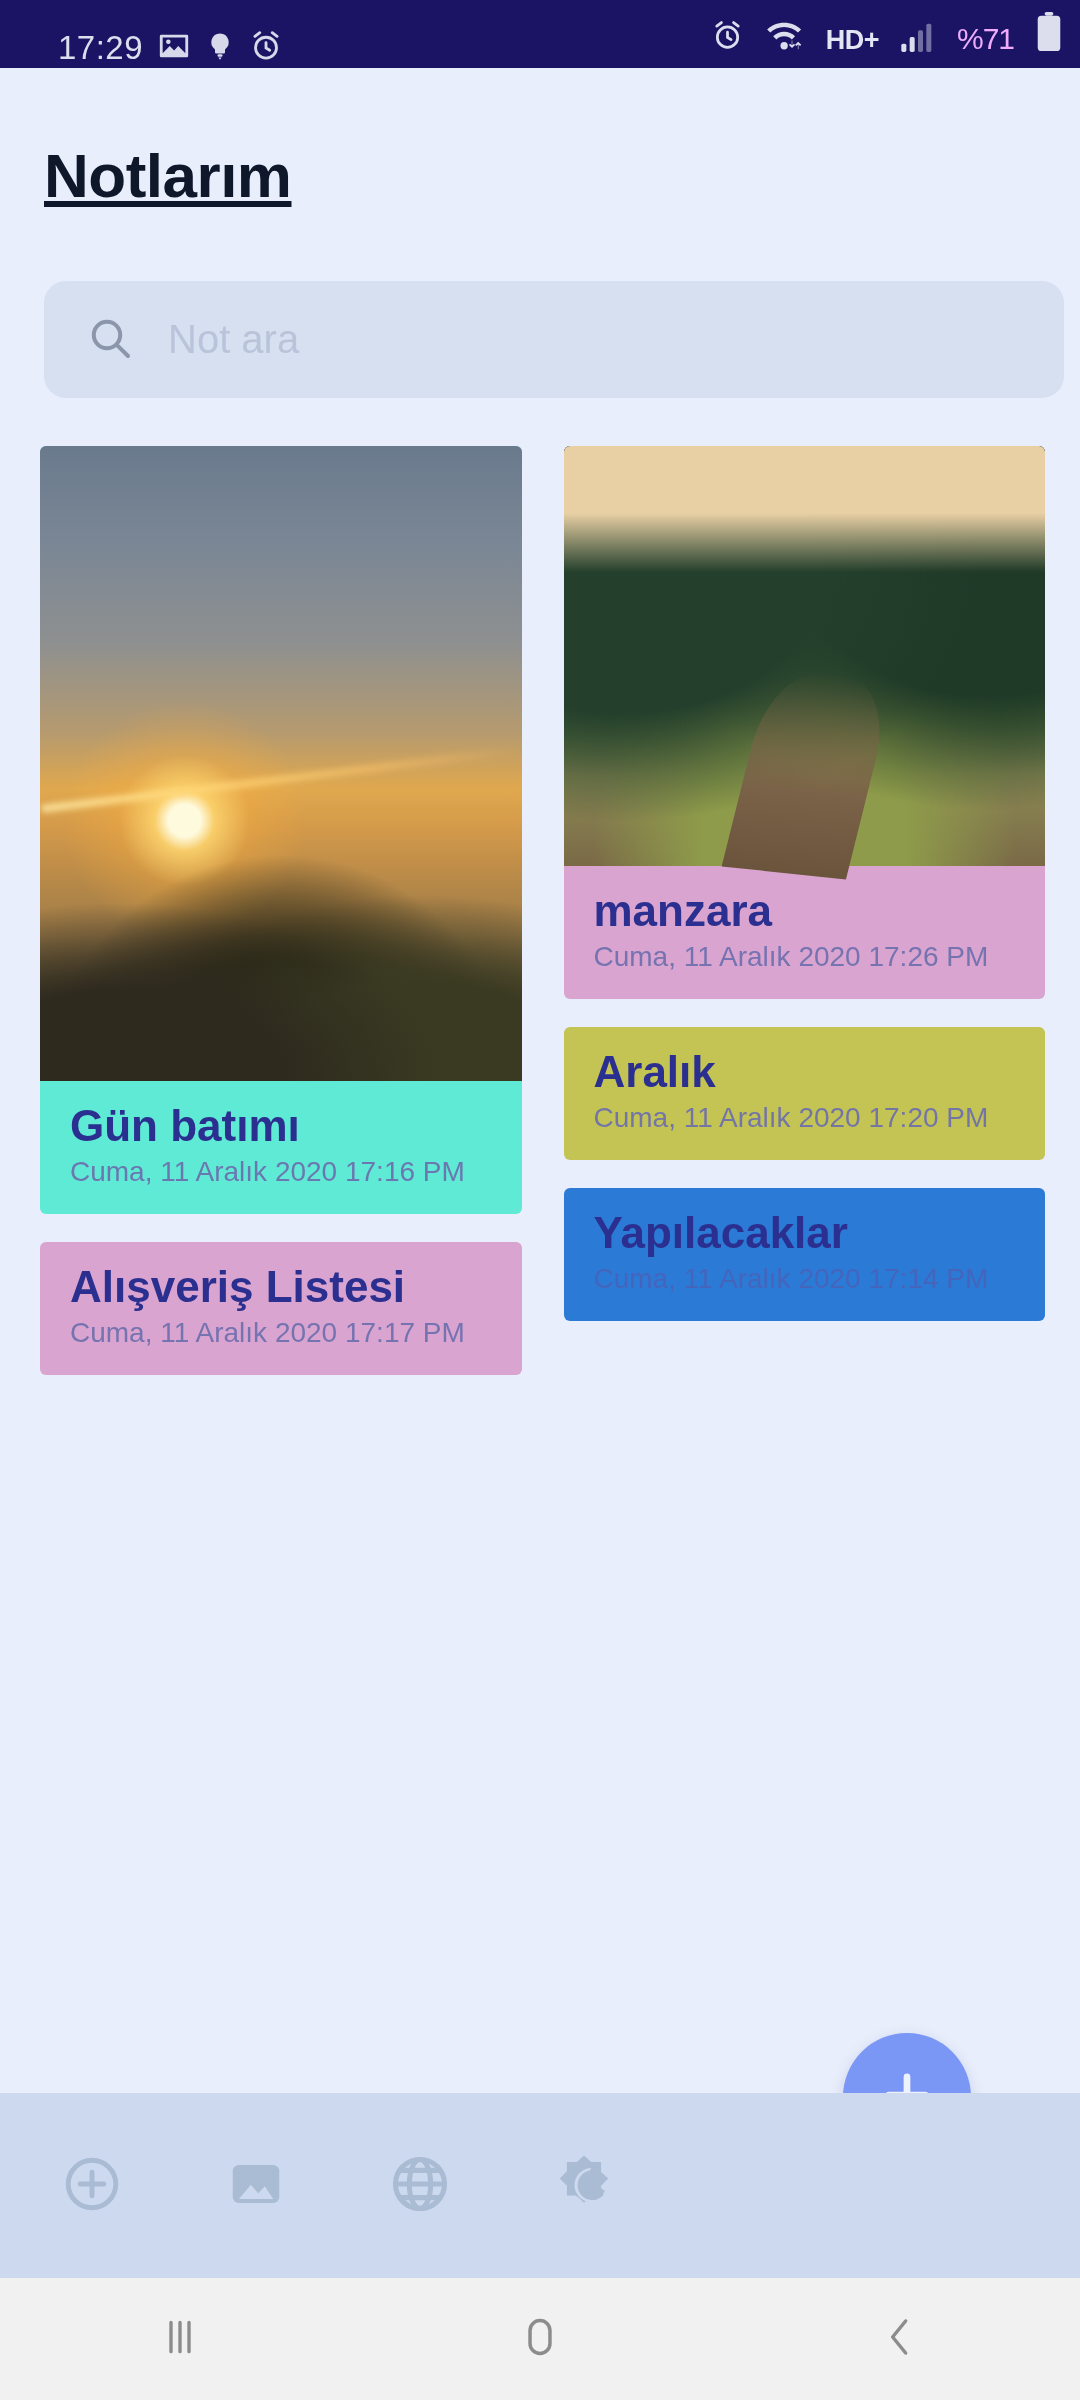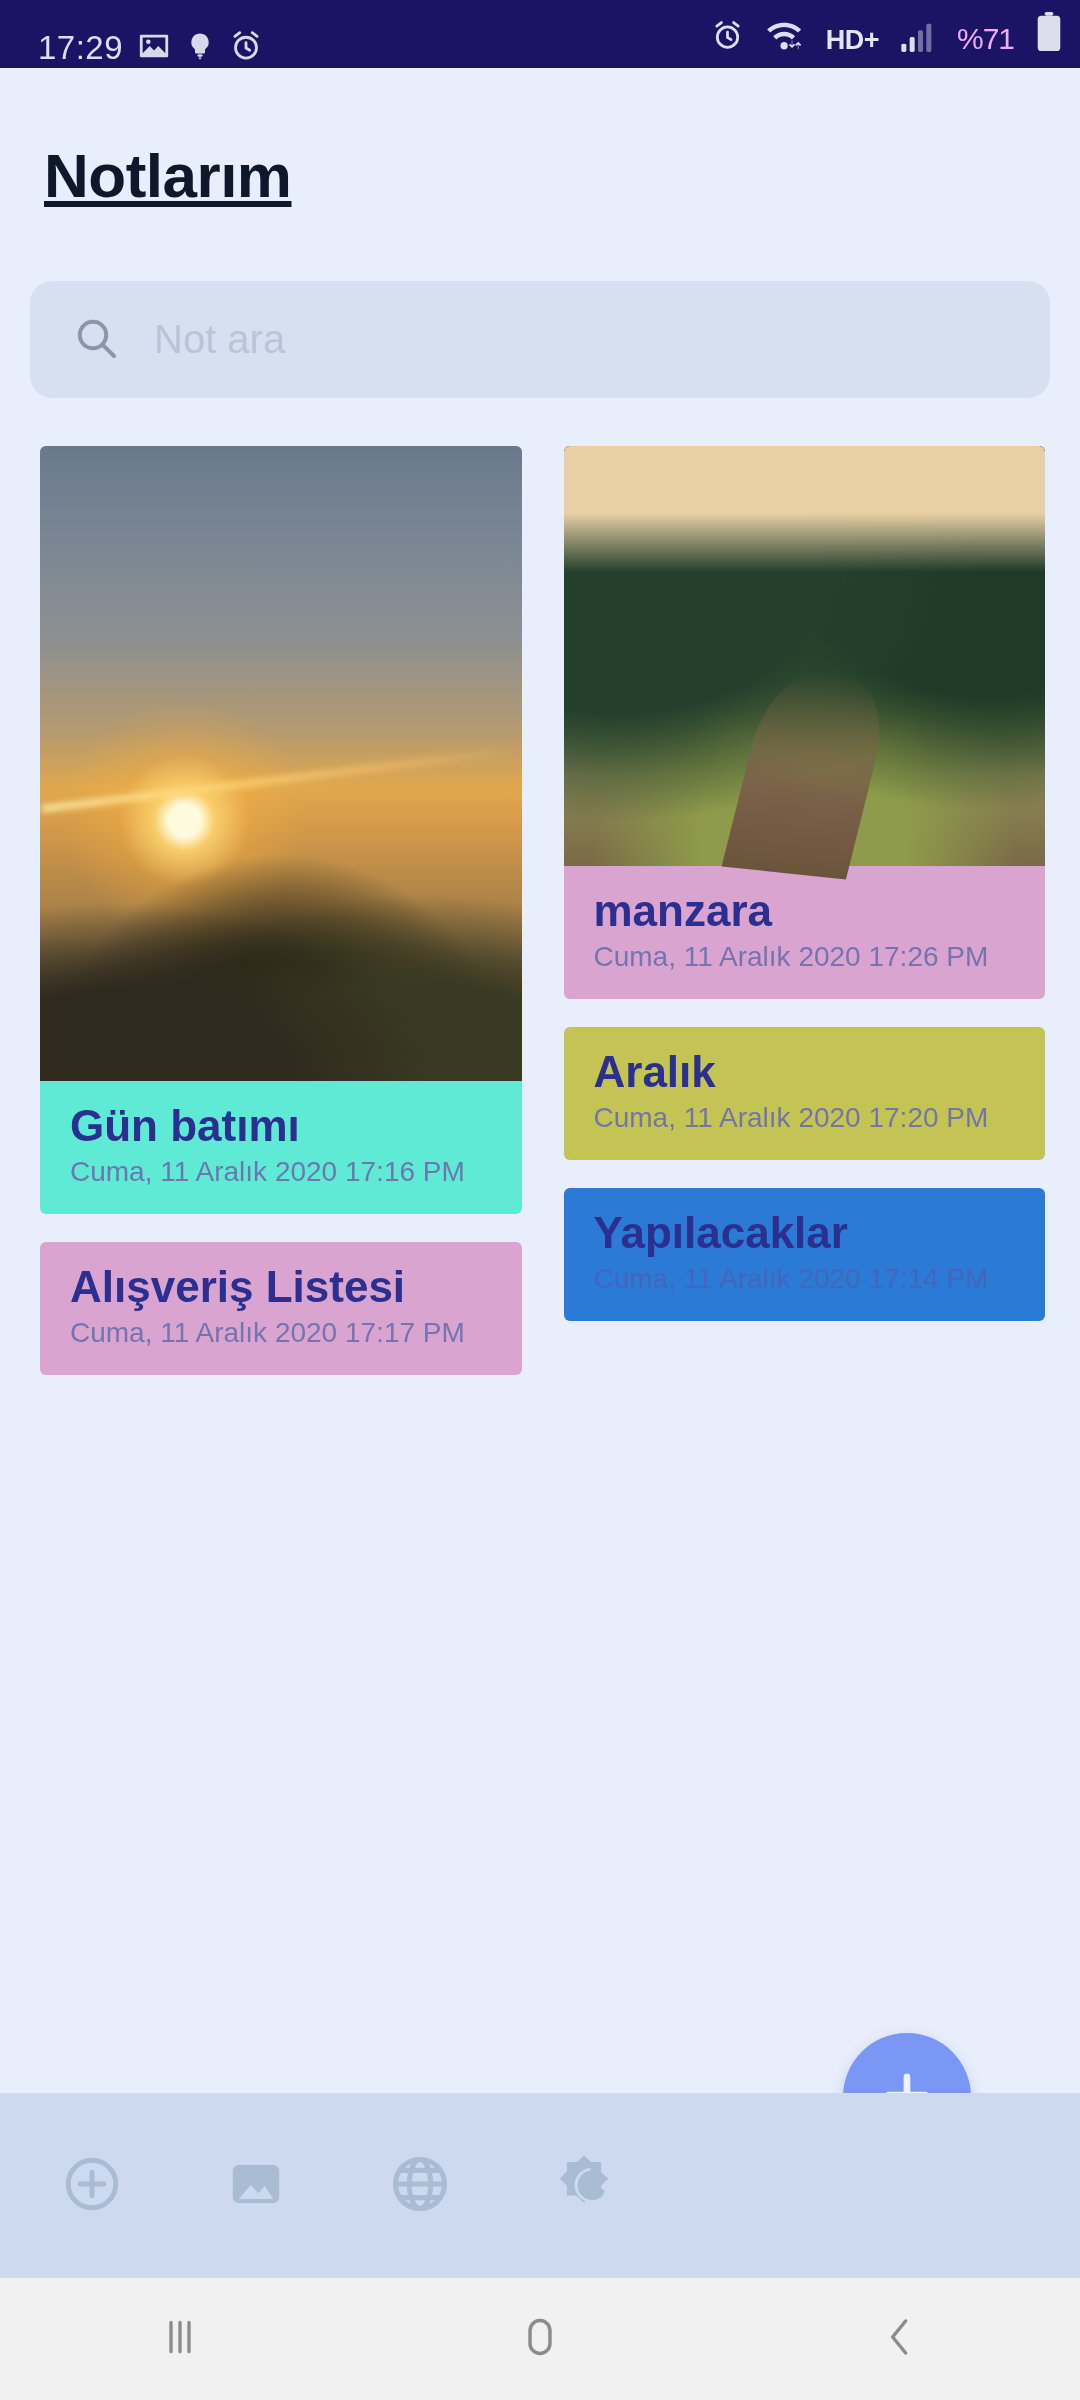--- a/index.html
+++ b/index.html
@@ -16,37 +16,37 @@
   }
 
   
   .statusbar {
     position: absolute; top: 0; left: 0;
     width: 1080px; height: 68px;
     background: #1b1464;
     display: flex; align-items: center;
     color: #d7d9ea;
   }
-  .sb-left { display: flex; align-items: center; gap: 14px; padding-left: 38px; margin-top: 28px; }
+  .sb-left { display: flex; align-items: center; gap: 14px; padding-left: 58px; margin-top: 28px; }
   .sb-clock { font-size: 33px; letter-spacing: .5px; color: #dcdeee; }
   .sb-right { margin-left: auto; display: flex; align-items: flex-end; gap: 22px; padding-right: 18px; }
   .sb-hd { font-size: 27px; font-weight: bold; color: #e3e5f2; letter-spacing: -.5px; }
   .sb-batt-txt { font-size: 30px; color: #f0abfc; letter-spacing: -1px; }
   .ic { display: block; }
 
   
   .page-title {
     position: absolute; top: 140px; left: 44px;
     font-size: 62px; font-weight: bold;
     color: #0f172a; letter-spacing: -.5px; text-decoration: underline;
   }
 
   
   .searchbar {
-    position: absolute; top: 281px; left: 30px;
+    position: absolute; top: 281px; left: 44px;
     width: 1020px; height: 117px;
     background: #d7e0f0;
     border-radius: 22px;
     display: flex; align-items: center;
     padding-left: 42px; gap: 34px;
   }
   .search-ph { font-size: 40px; color: #b9c4da; }
 
   
   .grid {

